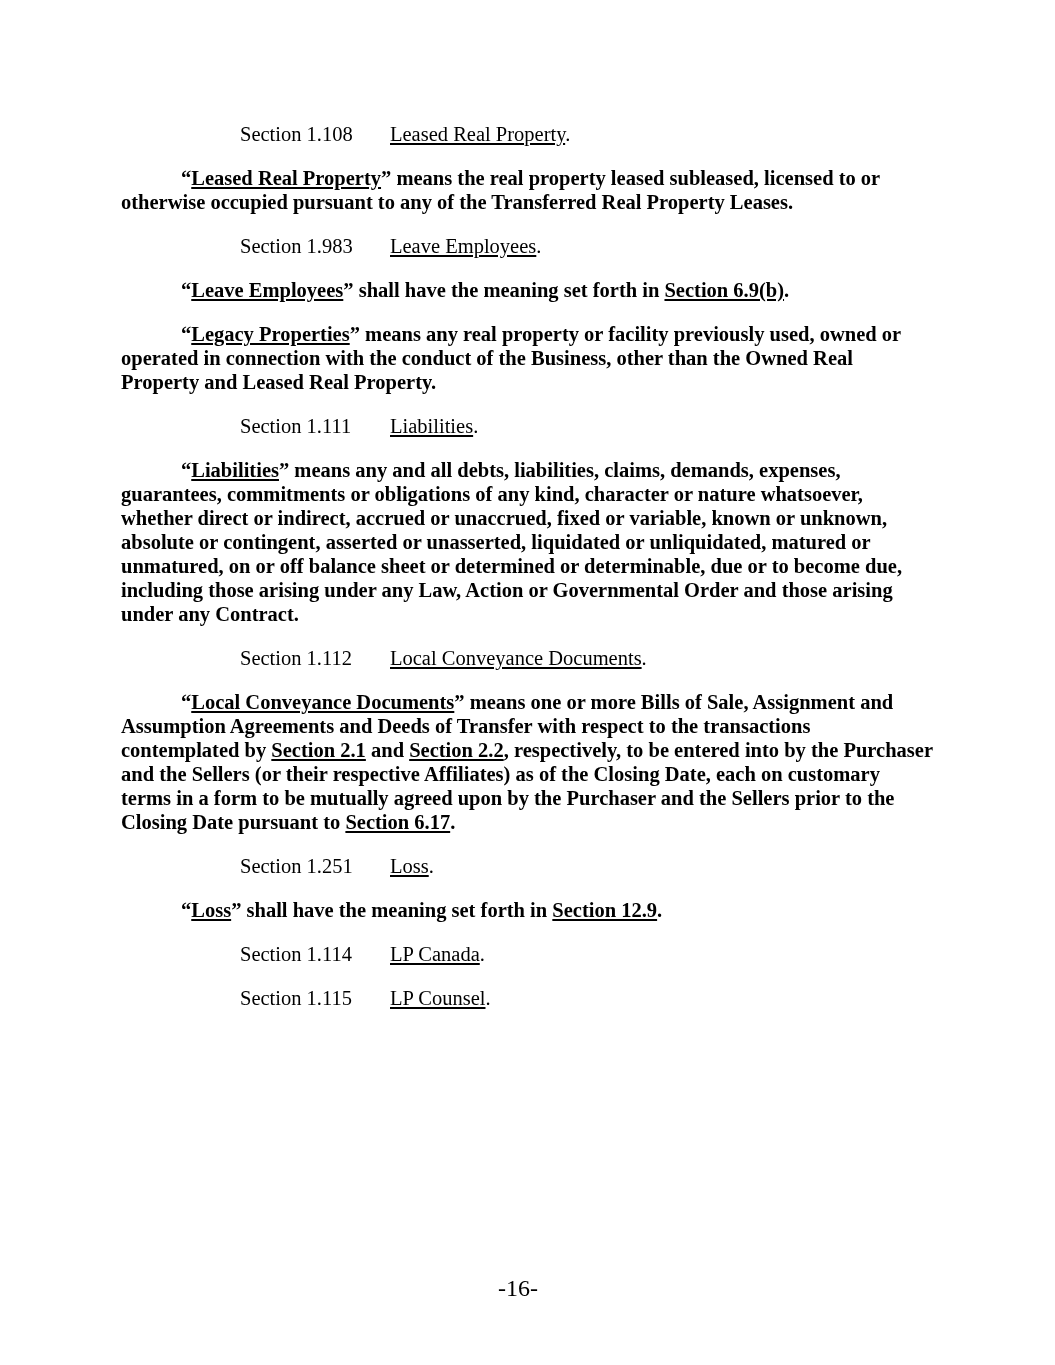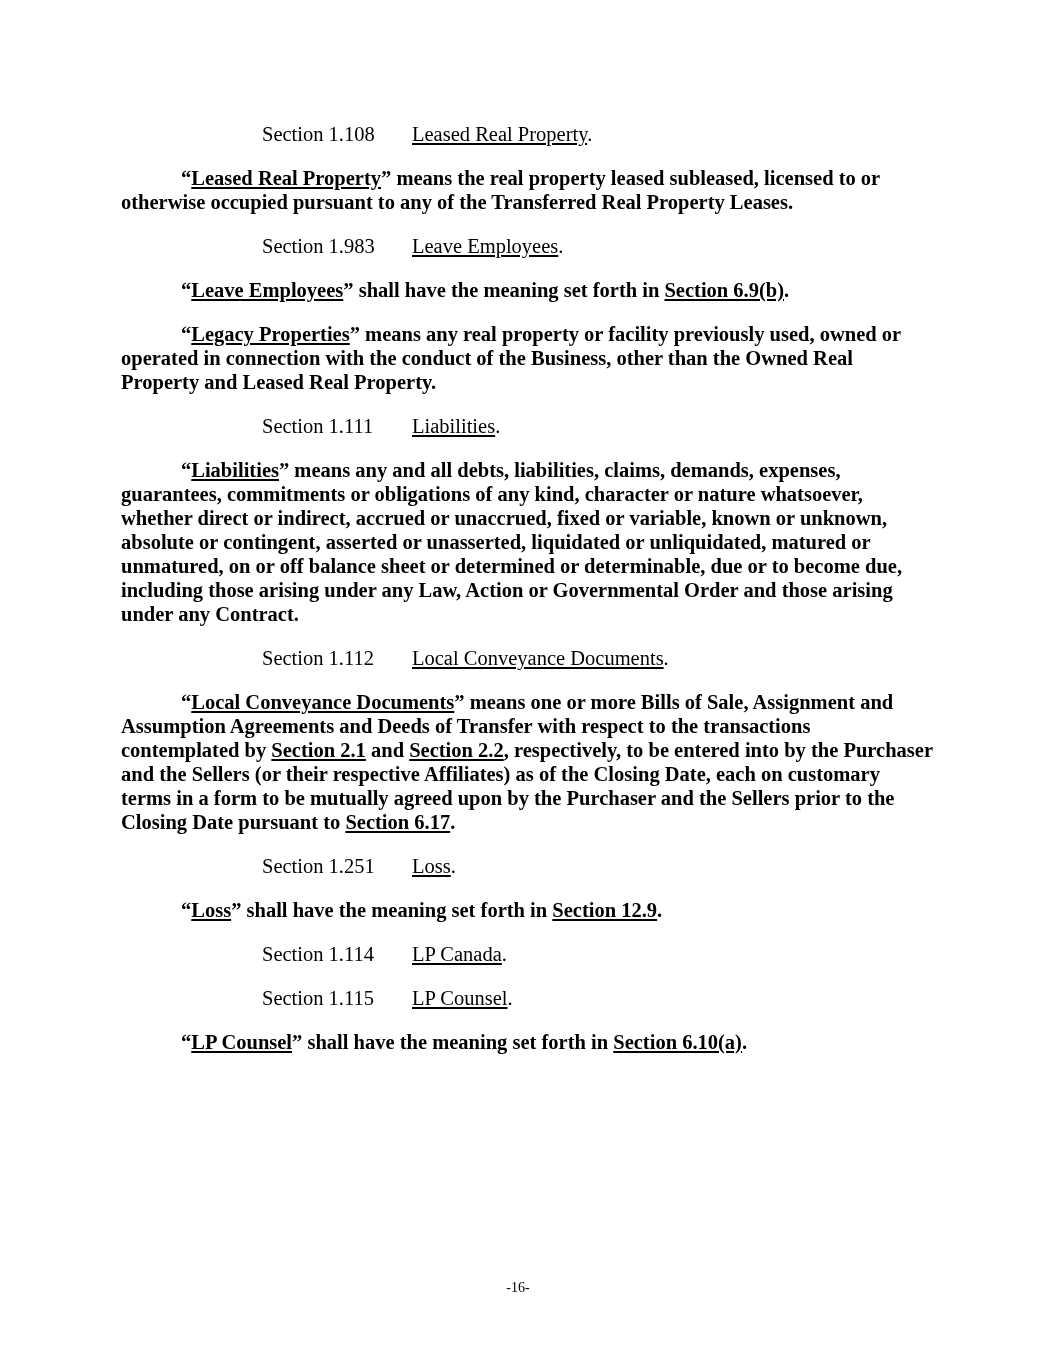--- a/index.html
+++ b/index.html
@@ -17,30 +17,30 @@
     position: absolute;
     left: 121px;
     top: 122px;
     width: 812px;
     font-size: 20.5px;
     line-height: 24px;
     text-align: left;
   }
   p { margin: 0 0 20px 0; padding: 0; }
   p.heading { padding-left: 119px; }
-  .secnum { display: inline-block; width: 150px; margin-left: 22px; }
+  .secnum { display: inline-block; width: 150px; }
   p.body { text-indent: 60px; font-weight: bold; }
   .u { text-decoration: underline; text-underline-offset: 2px; }
   .page-footer {
     position: absolute;
     left: 0;
     top: 1276px;
     width: 1036px;
     text-align: center;
-    font-size: 14px;
+    font-size: 24px;
     line-height: 24px;
   }
 </style>
 </head>
 <body>
 
 <div class="page-content">
 
   <p class="heading"><span class="secnum">Section 1.108</span><span class="u">Leased Real Property</span><span>.</span></p>
 
@@ -63,17 +63,16 @@
 
   <p class="heading"><span class="secnum">Section 1.251</span><span class="u">Loss</span><span>.</span></p>
 
   <p class="body"><span>“</span><span class="u">Loss</span><span>” shall have the meaning set forth in </span><span class="u">Section 12.9</span><span>.</span></p>
 
   <p class="heading"><span class="secnum">Section 1.114</span><span class="u">LP Canada</span><span>.</span></p>
 
 
   <p class="heading"><span class="secnum">Section 1.115</span><span class="u">LP Counsel</span><span>.</span></p>
 
-  <p class="body"><span>“</span><span class="u">LP Counsel</span><span>” shall have the meaning set forth in </span><span class="u">Section 6.10(a)</span><span>.</span></p>
 
 </div>
 
 <div class="page-footer"><span>-16-</span></div>
 
 </body></html>

